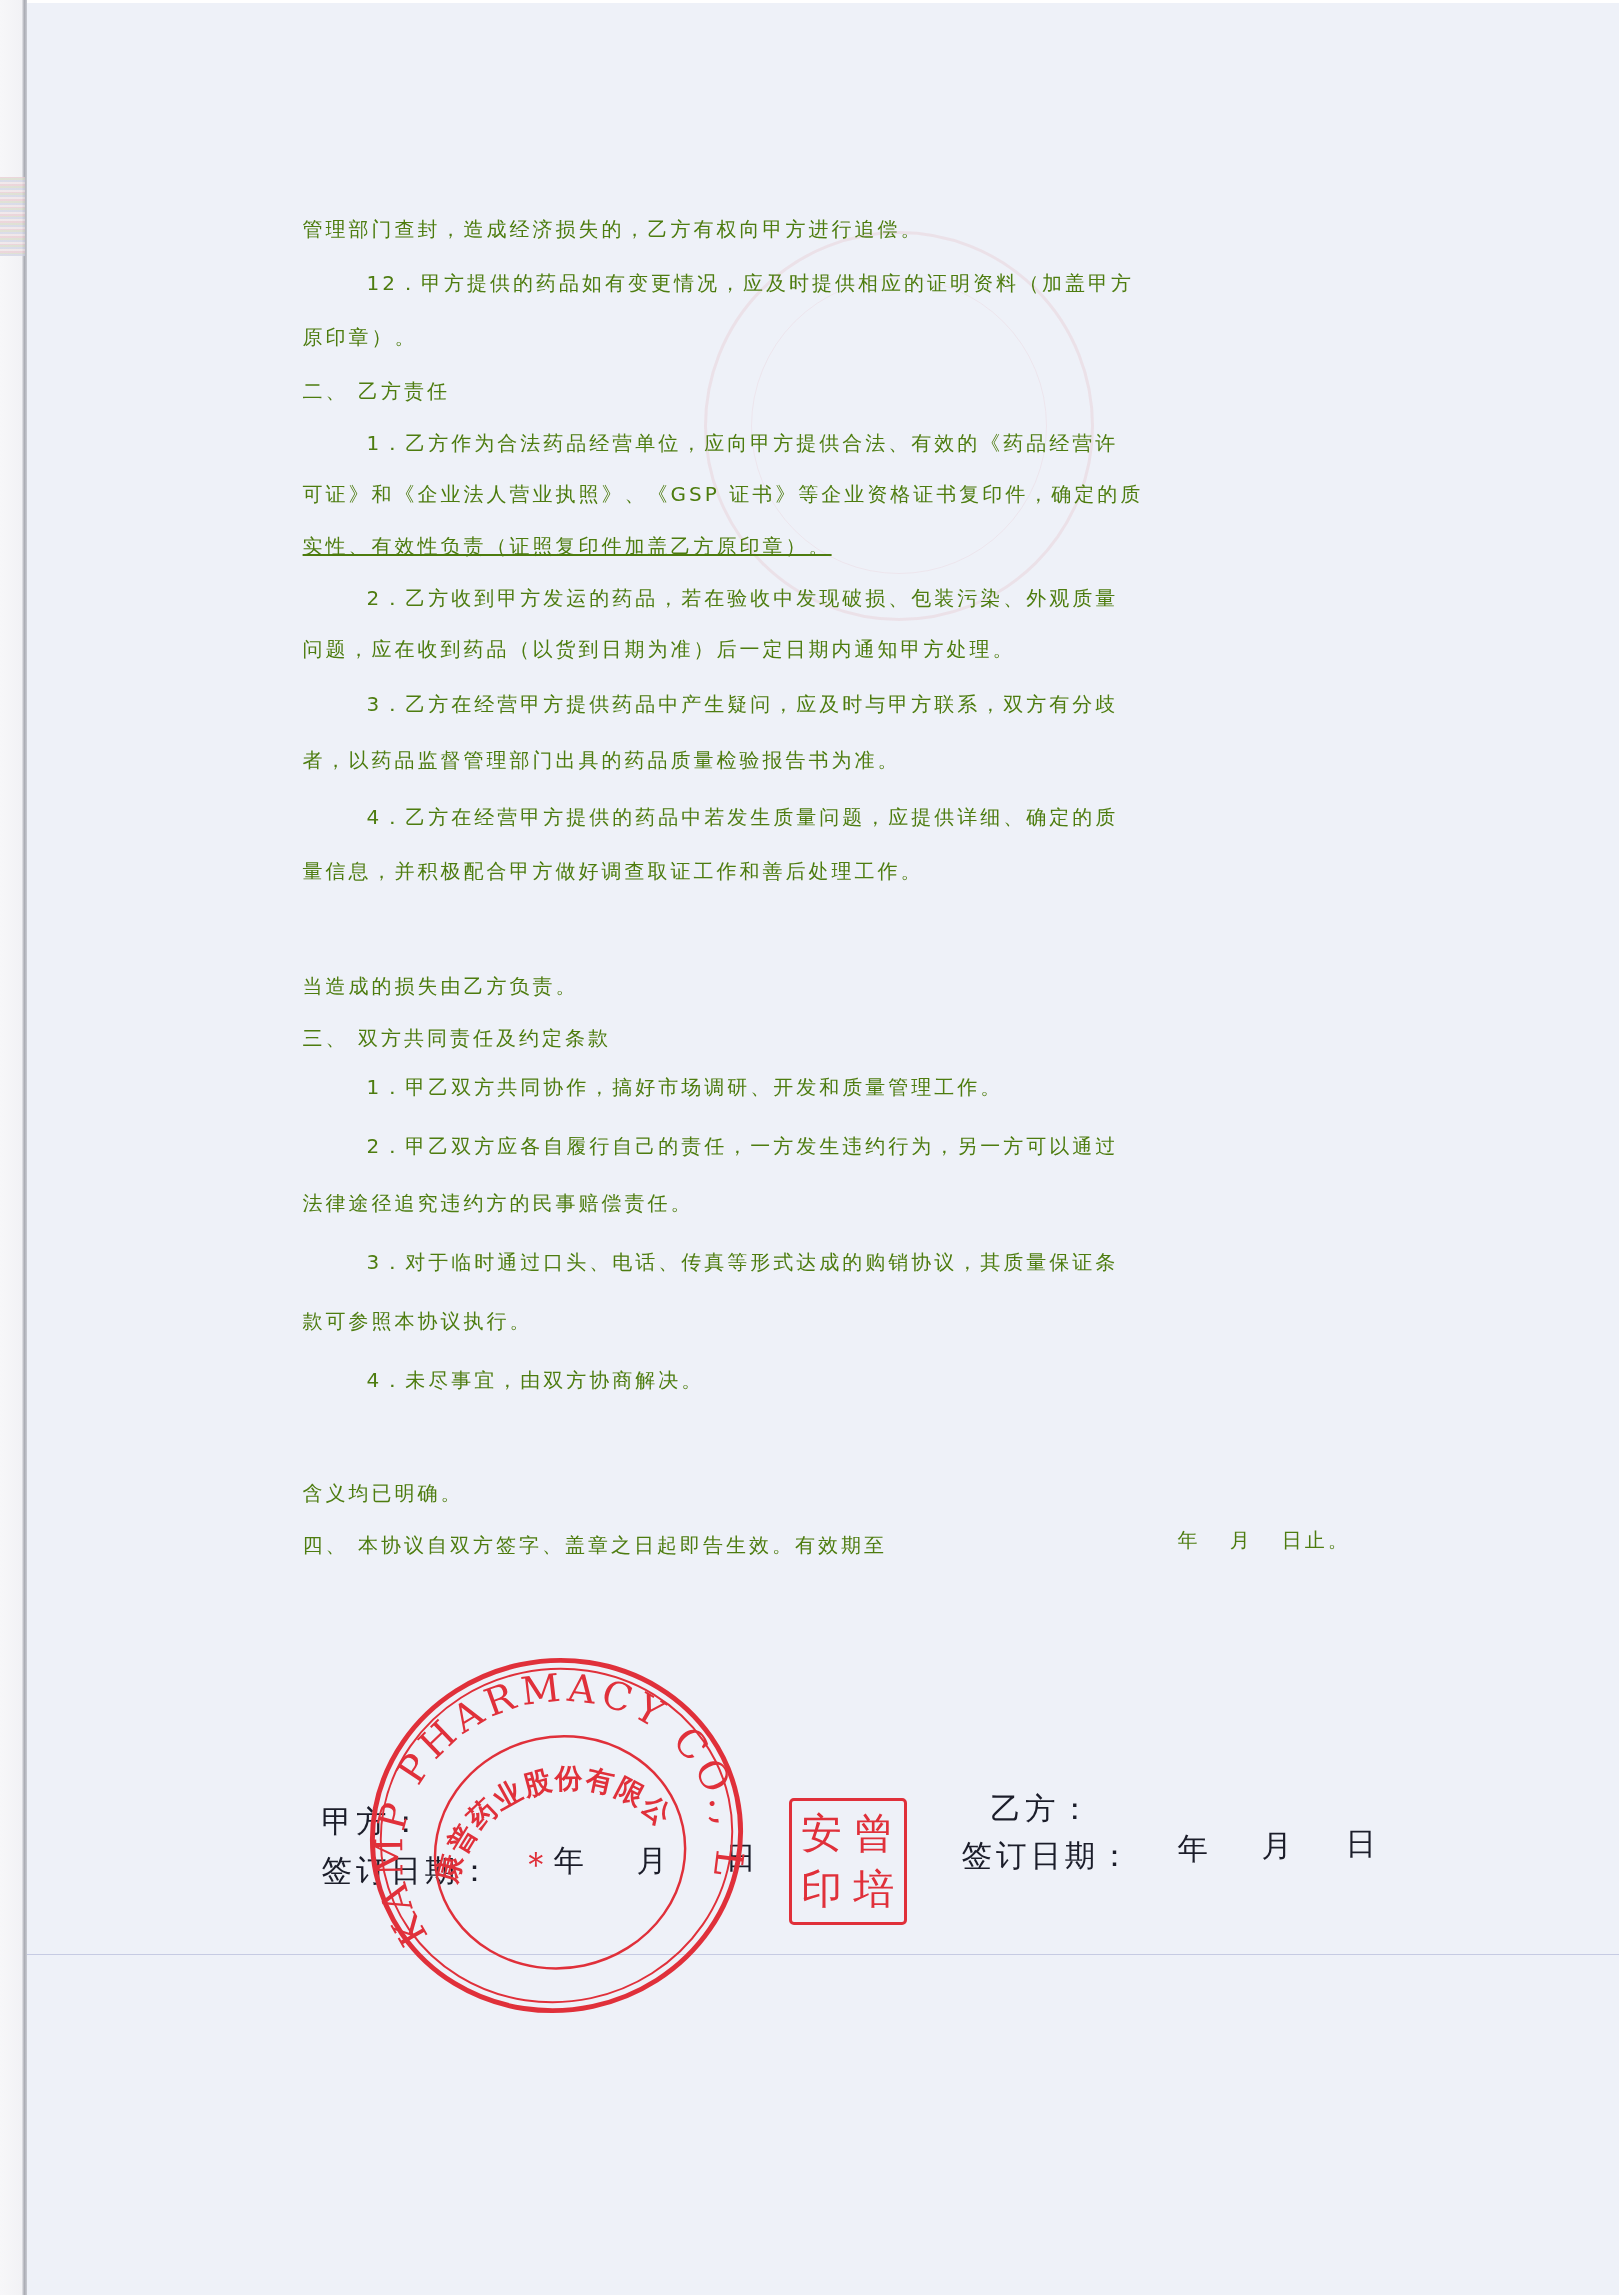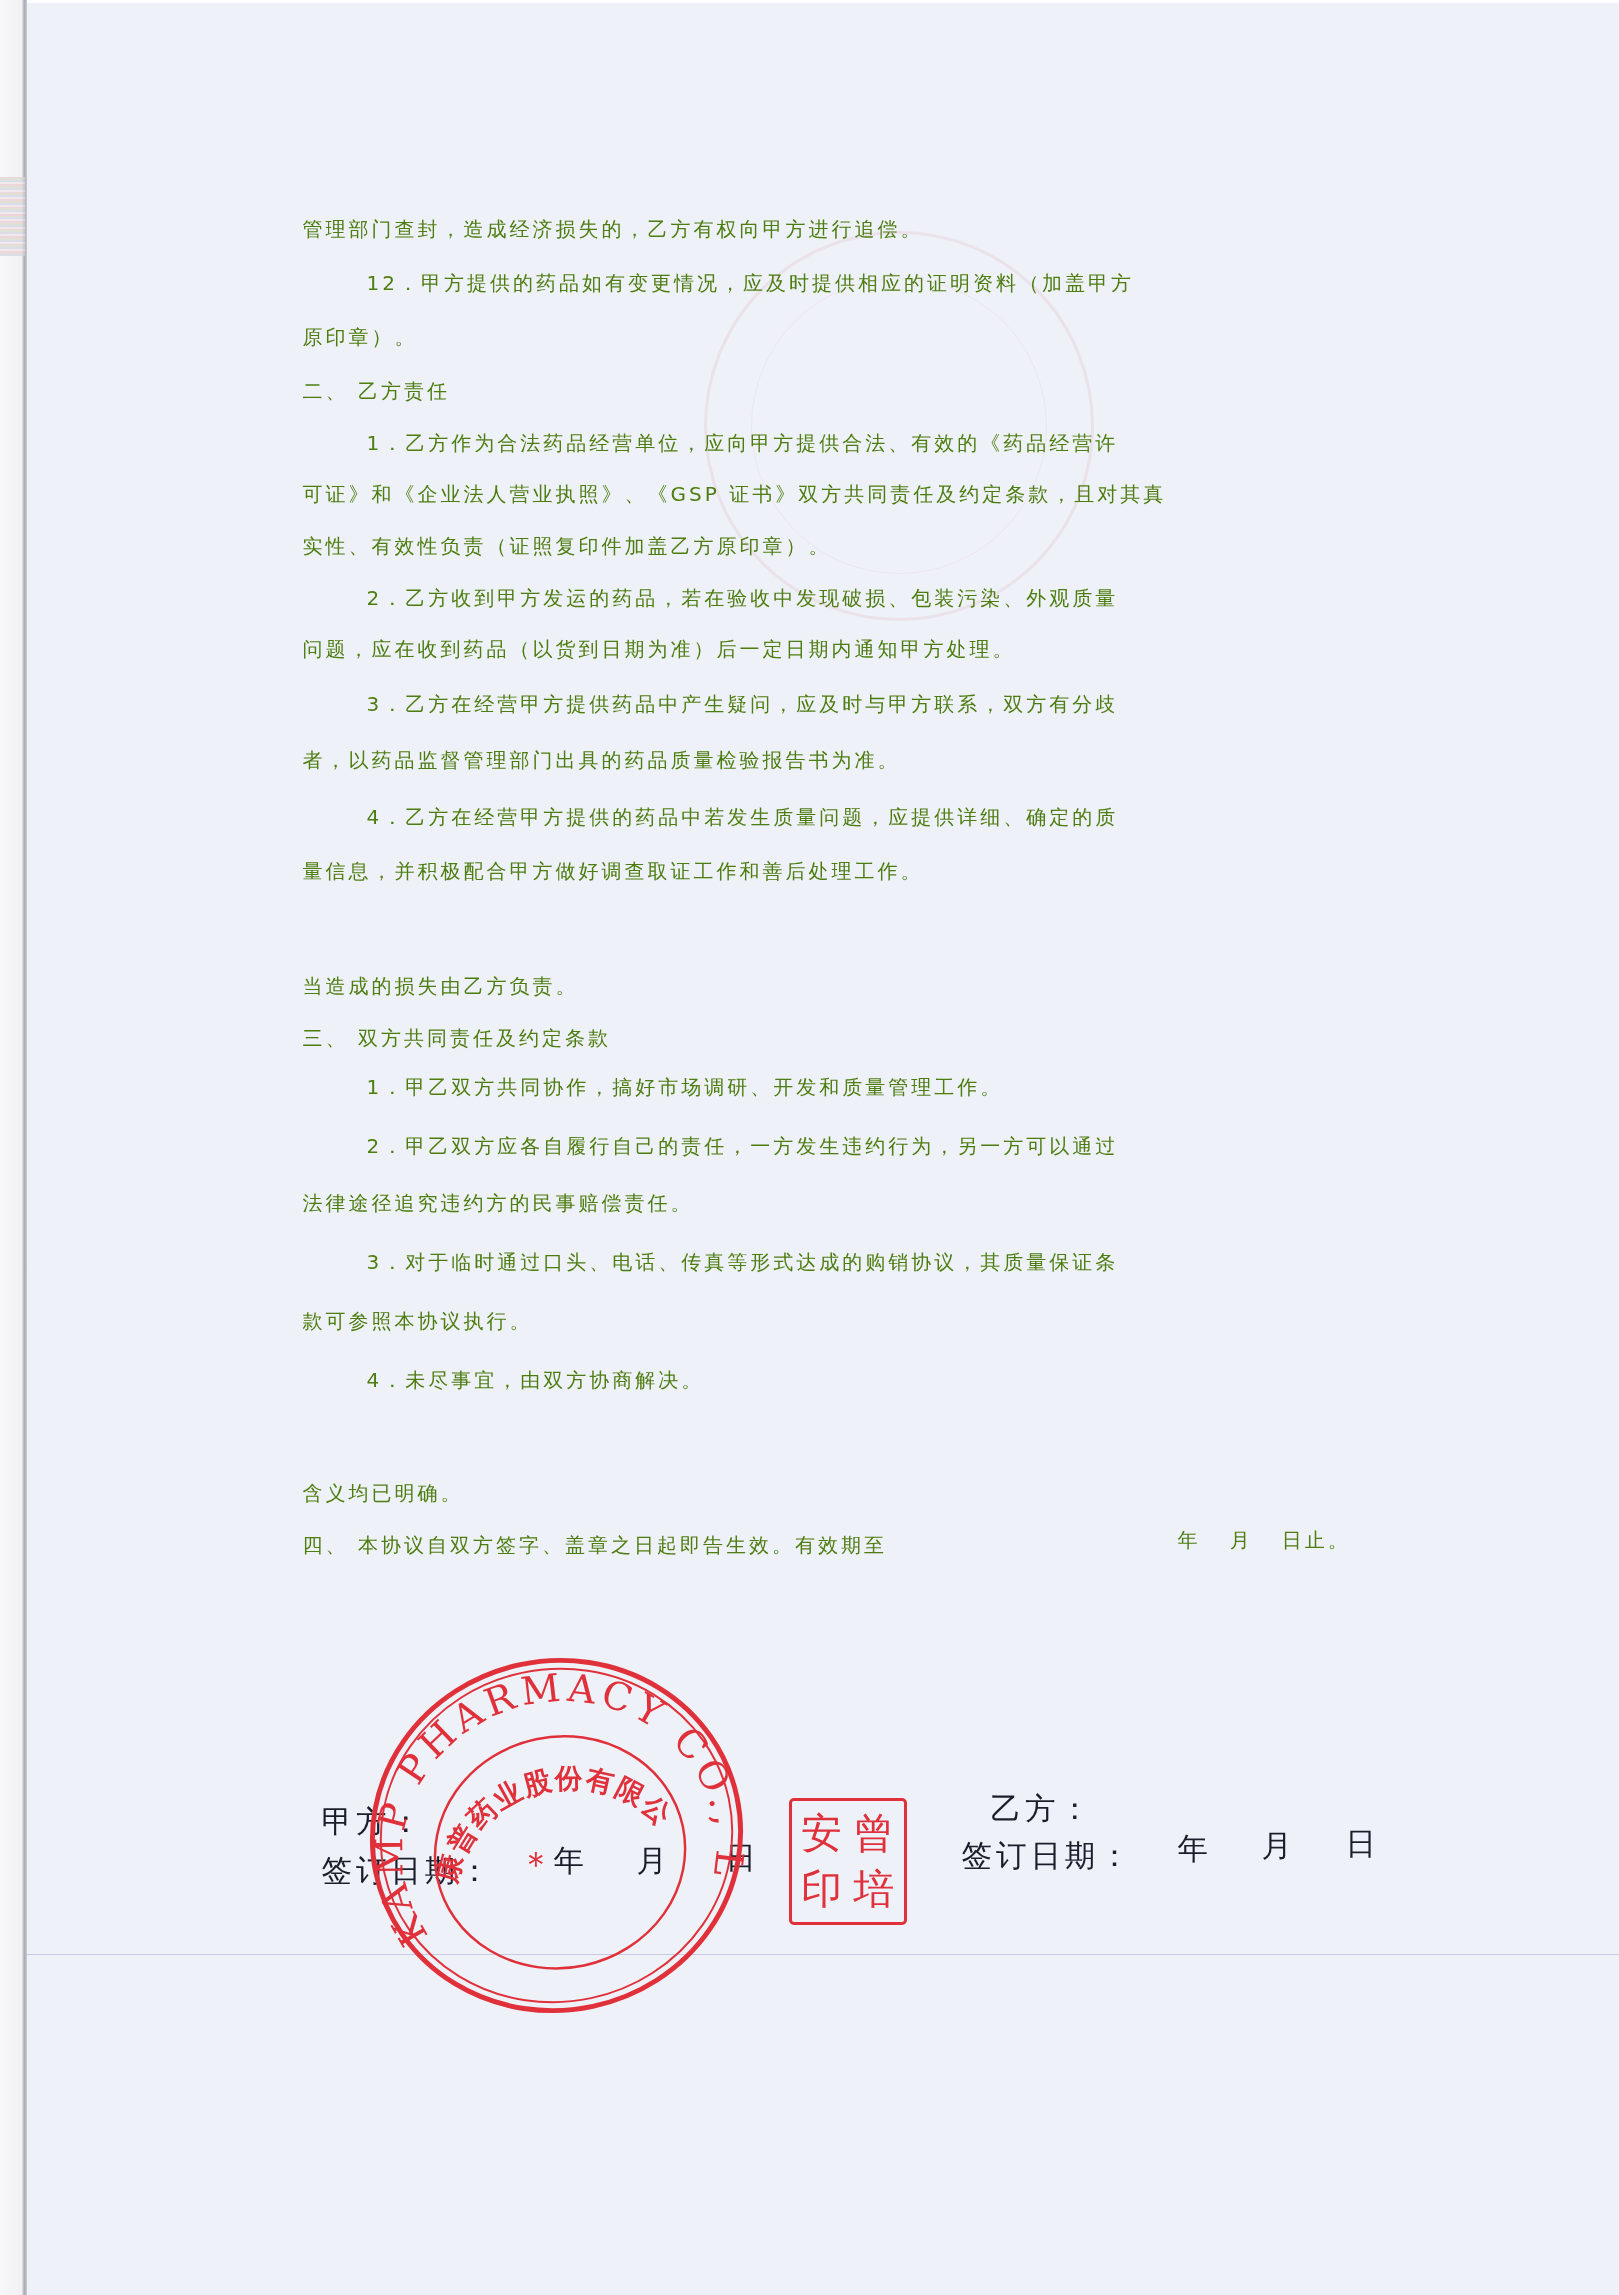--- a/index.html
+++ b/index.html
@@ -74,22 +74,22 @@
 <div class="ghost-stamp"></div>
 
 <div class="page">
 
   <div class="line flush" style="top:207px;">管理部门查封，造成经济损失的，乙方有权向甲方进行追偿。</div>
   <div class="line indent" style="top:261px;">12．甲方提供的药品如有变更情况，应及时提供相应的证明资料（加盖甲方</div>
   <div class="line flush" style="top:315px;">原印章）。</div>
 
   <div class="line heading" style="top:369px;">二、 乙方责任</div>
   <div class="line indent" style="top:421px;">1．乙方作为合法药品经营单位，应向甲方提供合法、有效的《药品经营许</div>
-  <div class="line flush" style="top:472px;">可证》和《企业法人营业执照》、《GSP 证书》双方共同责任及约定条款，且对其真</div>
-  <div class="line flush" style="top:524px;">实性、有效性负责（证照复印件加盖乙方原印章）。</div>
+  <div class="line flush" style="top:472px;">可证》和《企业法人营业执照》、《GSP 证书》等企业资格证书复印件，确定的质</div>
+  <div class="line flush" style="top:524px;text-decoration:underline;">实性、有效性负责（证照复印件加盖乙方原印章）。</div>
   <div class="line indent" style="top:576px;">2．乙方收到甲方发运的药品，若在验收中发现破损、包装污染、外观质量</div>
   <div class="line flush" style="top:627px;">问题，应在收到药品（以货到日期为准）后一定日期内通知甲方处理。</div>
   <div class="line indent" style="top:682px;">3．乙方在经营甲方提供药品中产生疑问，应及时与甲方联系，双方有分歧</div>
   <div class="line flush" style="top:738px;">者，以药品监督管理部门出具的药品质量检验报告书为准。</div>
   <div class="line indent" style="top:795px;">4．乙方在经营甲方提供的药品中若发生质量问题，应提供详细、确定的质</div>
   <div class="line flush" style="top:849px;">量信息，并积极配合甲方做好调查取证工作和善后处理工作。</div>
   <div class="line flush" style="top:964px;">当造成的损失由乙方负责。</div>
 
   <div class="line heading" style="top:1016px;">三、 双方共同责任及约定条款</div>
   <div class="line indent" style="top:1065px;">1．甲乙双方共同协作，搞好市场调研、开发和质量管理工作。</div>

